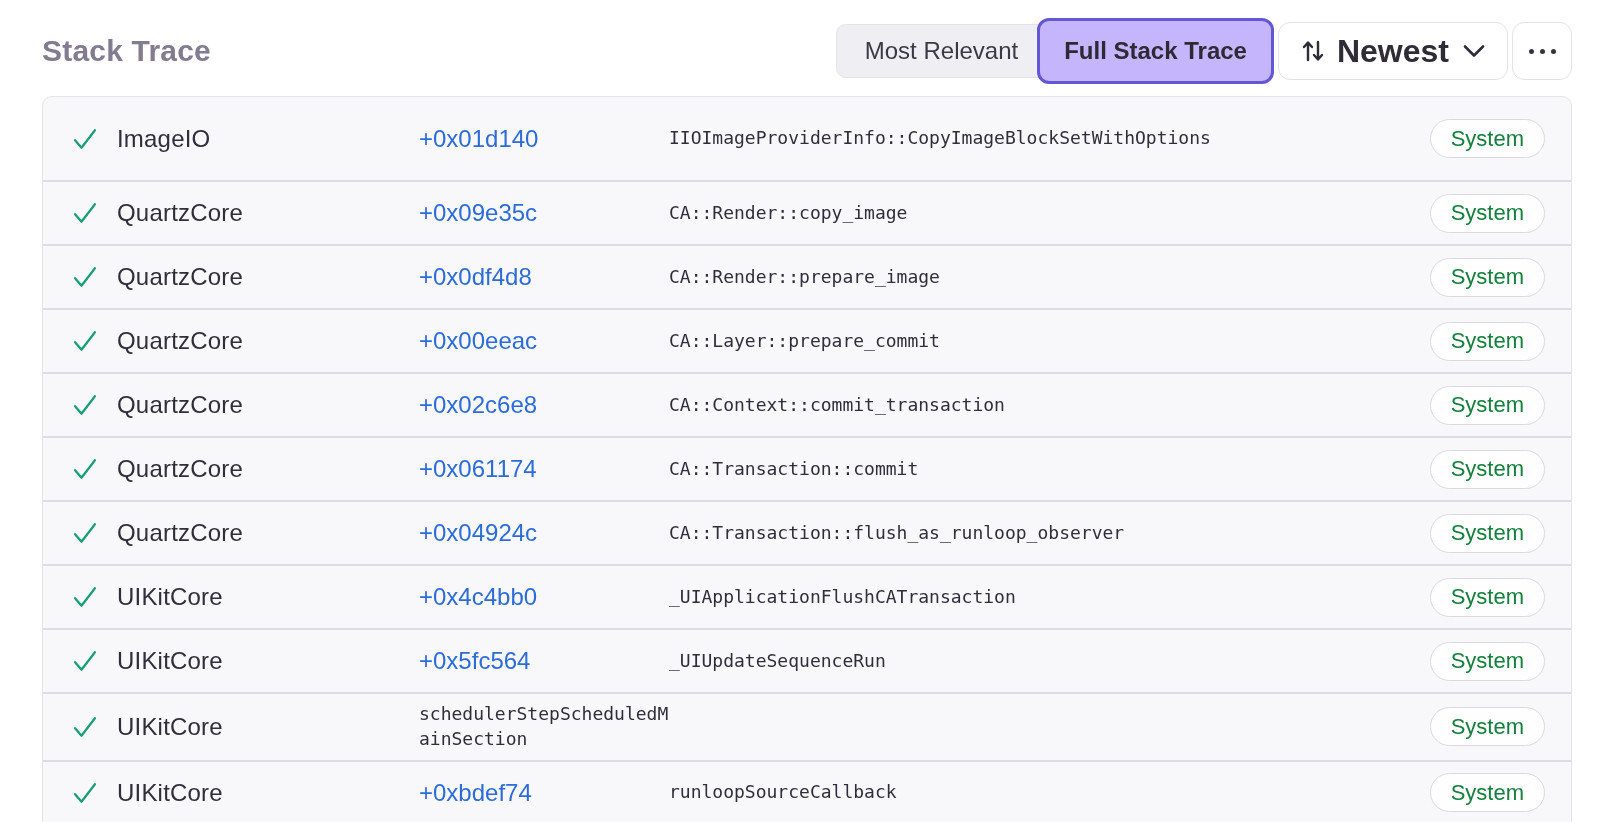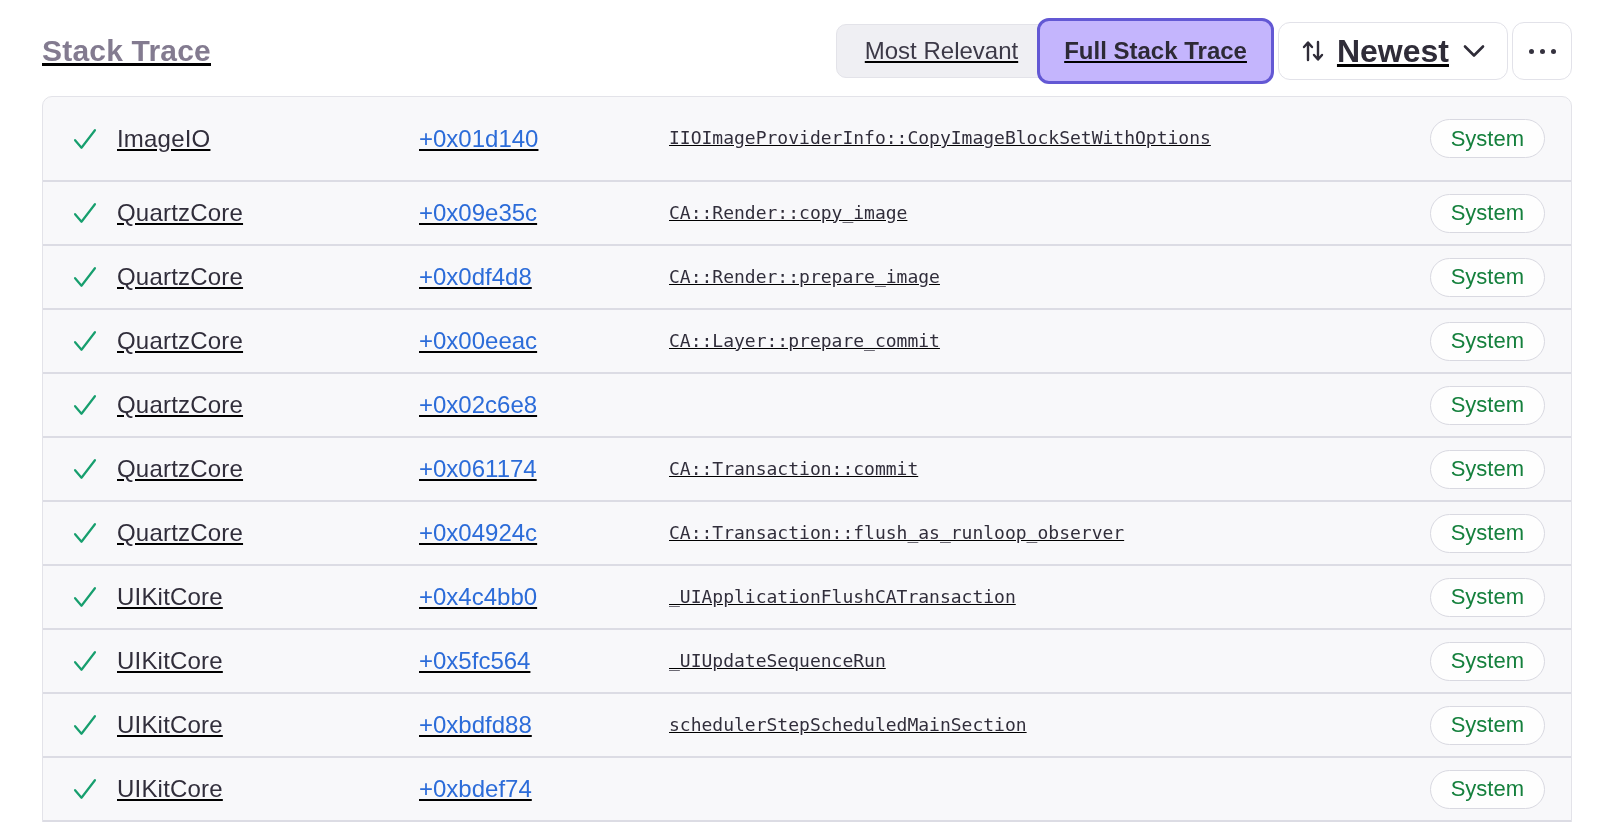--- a/index.html
+++ b/index.html
@@ -9,21 +9,20 @@
     width: 1614px;
     height: 822px;
     overflow: hidden;
     font-family: "Liberation Sans", sans-serif;
     -webkit-font-smoothing: antialiased;
   }
   .page {
     width: 1614px;
     height: 822px;
     position: relative;
-    text-decoration: underline;
   }
 
   
   .header {
     display: flex;
     align-items: center;
     justify-content: space-between;
     padding: 22px 42px 16px 42px;
     height: 58px;
   }
@@ -257,20 +256,21 @@
     </div>
 
     <div class="trace-row">
       <span class="cell-check">
         <svg width="28" height="28" viewBox="0 0 24 24" fill="none">
           <path d="M3.5 13 L9 19.5 L20.5 4.5" stroke="#179f6e" stroke-width="1.9" stroke-linecap="round" stroke-linejoin="round"></path>
         </svg>
       </span>
       <span class="cell-module">QuartzCore</span>
       <span class="cell-address">+0x02c6e8</span>
+      <span class="cell-function">CA::Context::commit_transaction</span>
       <span class="cell-badge">
         <span class="badge">System</span>
       </span>
     </div>
 
     <div class="trace-row">
       <span class="cell-check">
         <svg width="28" height="28" viewBox="0 0 24 24" fill="none">
           <path d="M3.5 13 L9 19.5 L20.5 4.5" stroke="#179f6e" stroke-width="1.9" stroke-linecap="round" stroke-linejoin="round"></path>
         </svg>
@@ -325,35 +325,35 @@
       </span>
     </div>
 
     <div class="trace-row">
       <span class="cell-check">
         <svg width="28" height="28" viewBox="0 0 24 24" fill="none">
           <path d="M3.5 13 L9 19.5 L20.5 4.5" stroke="#179f6e" stroke-width="1.9" stroke-linecap="round" stroke-linejoin="round"></path>
         </svg>
       </span>
       <span class="cell-module">UIKitCore</span>
-      <span class="cell-address">+0xbdfd88</span>
       <span class="cell-function">schedulerStepScheduledMainSection</span>
       <span class="cell-badge">
         <span class="badge">System</span>
       </span>
     </div>
 
     <div class="trace-row">
       <span class="cell-check">
         <svg width="28" height="28" viewBox="0 0 24 24" fill="none">
           <path d="M3.5 13 L9 19.5 L20.5 4.5" stroke="#179f6e" stroke-width="1.9" stroke-linecap="round" stroke-linejoin="round"></path>
         </svg>
       </span>
       <span class="cell-module">UIKitCore</span>
       <span class="cell-address">+0xbdef74</span>
+      <span class="cell-function">runloopSourceCallback</span>
       <span class="cell-badge">
         <span class="badge">System</span>
       </span>
     </div>
   <div class="trace-row stub"></div>
     </div>
 
 </div>
 
 </body></html>

